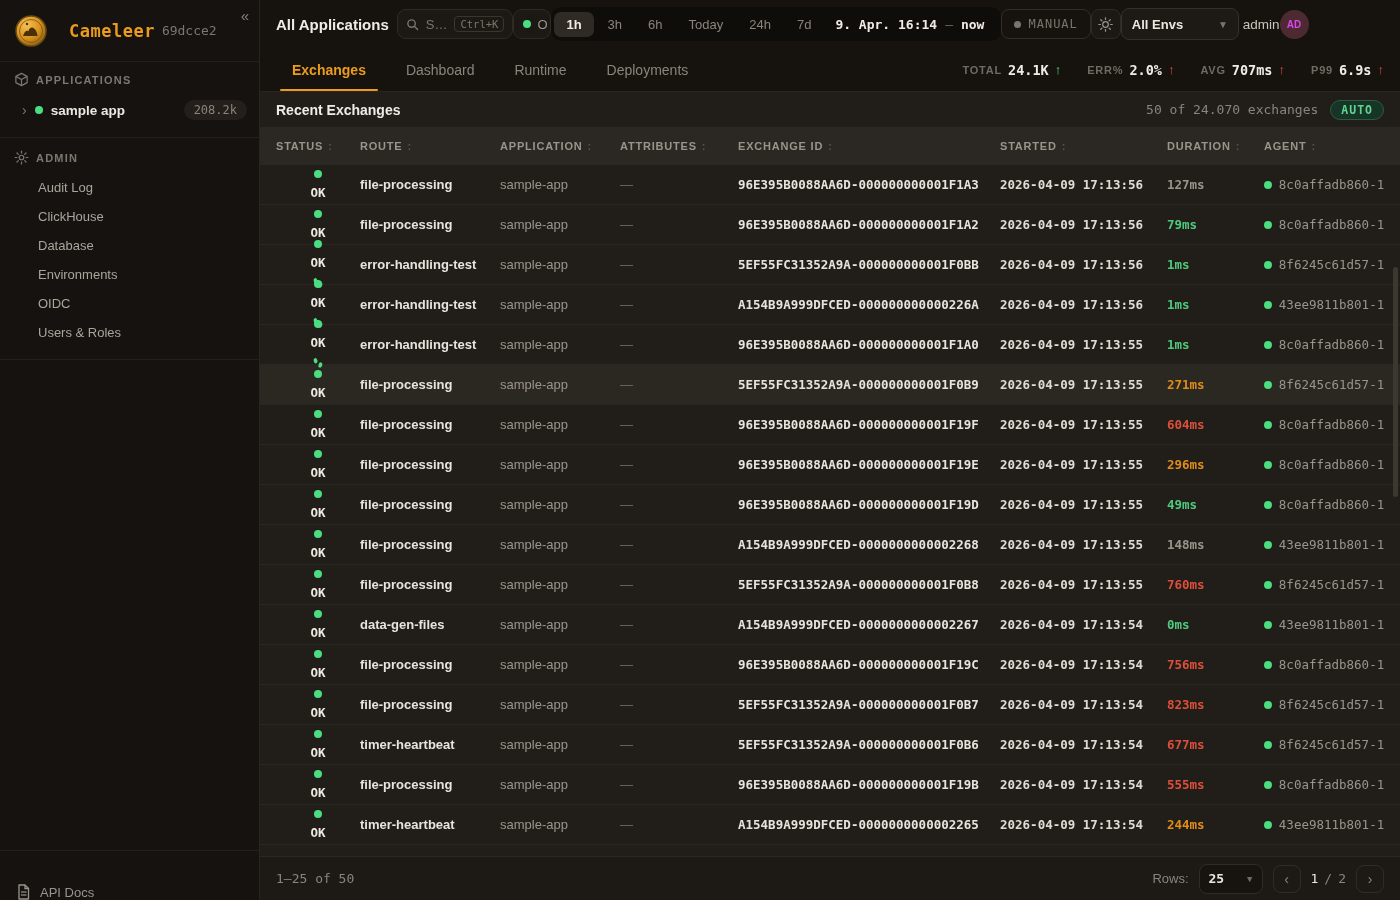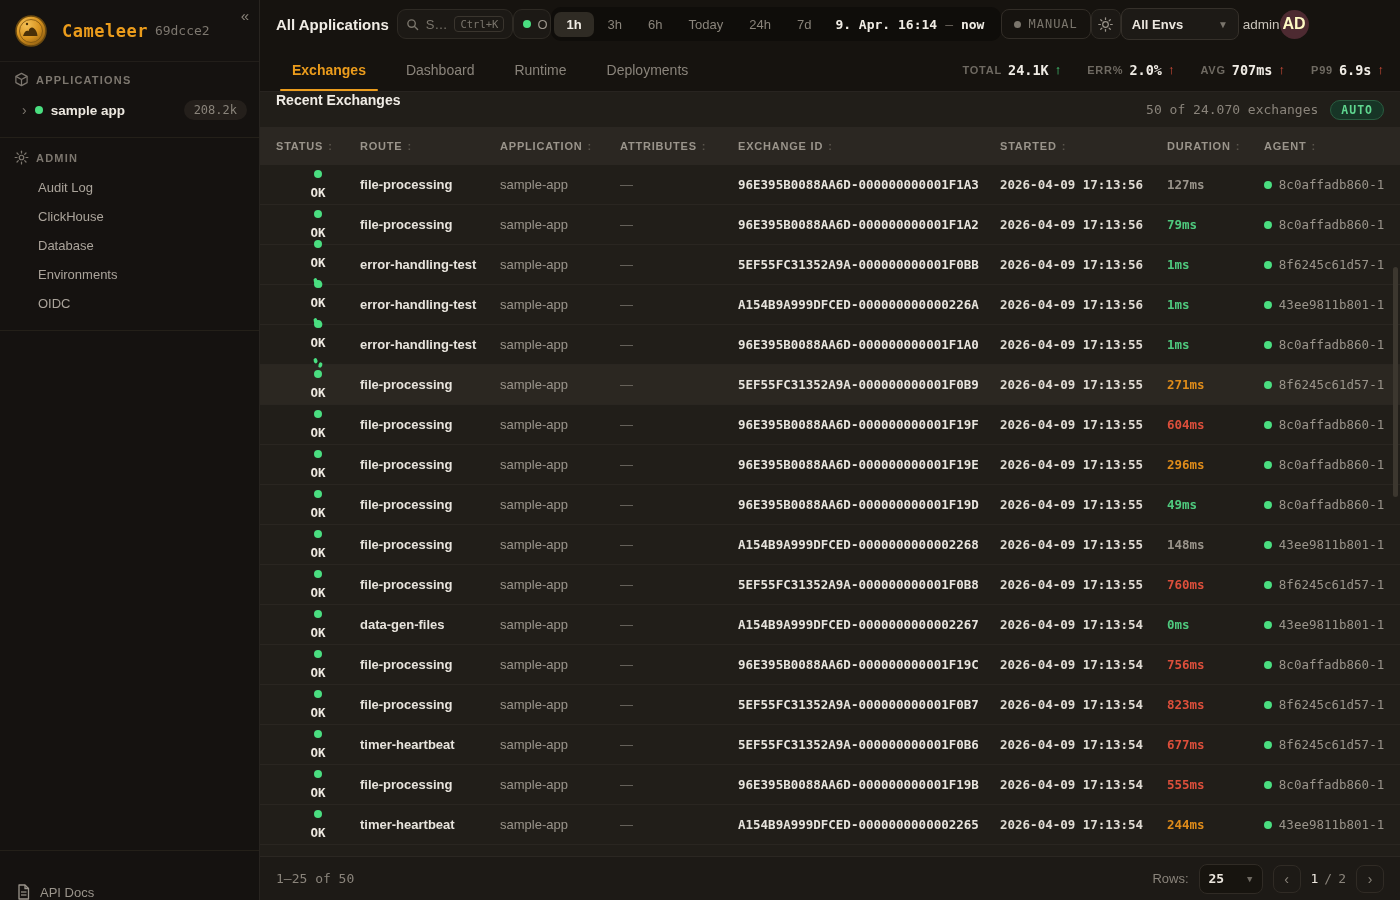--- a/index.html
+++ b/index.html
@@ -9,21 +9,21 @@
 
   .app { display:flex; width:1400px; height:900px; }
 
   
   .sidebar { width:260px; height:900px; background:#151210; border-right:1px solid #282420;
              display:flex; flex-direction:column; flex-shrink:0; }
   .sb-header { height:62px; display:flex; align-items:center; padding:0 12px 0 14px; position:relative;
                border-bottom:1px solid #221e1a; }
   .logo-mark { width:34px; height:34px; flex-shrink:0; }
   .logo-text { font-family:"DejaVu Sans Mono", monospace; font-weight:bold; font-size:17px;
-               color:#eb9c1c; margin-left:14px; letter-spacing:0.5px; }
+               color:#eb9c1c; margin-left:21px; letter-spacing:0.5px; }
   .logo-version { font-family:"DejaVu Sans Mono", monospace; font-size:13px; color:#7d776f; margin-left:7px; }
   .collapse-btn { position:absolute; right:10px; top:8px; color:#8a847b; font-size:15px; cursor:pointer;
                   background:none; border:none; line-height:1; }
 
   .sb-filter { margin:14px 12px 12px; position:relative; }
   .sb-filter input { width:100%; height:28px; background:#1d1a17; border:1px solid #2b2723; border-radius:8px;
                      color:#d8d3cb; font-size:13px; padding:0 10px 0 30px; outline:none;
                      font-family:"Liberation Sans", sans-serif; }
   .sb-filter input::placeholder { color:#6f6a62; }
   .sb-filter .s-ico { position:absolute; left:9px; top:7px; opacity:0.65; }
@@ -74,22 +74,22 @@
                 border-radius:8px; height:30px; padding:0 12px; color:#7a756c; cursor:pointer;
                 font-family:"DejaVu Sans Mono", monospace; font-size:12px; letter-spacing:1px; }
   .manual-btn .m-dot { width:7px; height:7px; border-radius:50%; background:#7a756c; }
   .icon-btn { width:30px; height:30px; border:1px solid #2e2a24; background:#1c1915; border-radius:8px;
               display:flex; align-items:center; justify-content:center; cursor:pointer; }
   .env-select { display:flex; align-items:center; justify-content:space-between; background:#1d1a16;
                 border:1px solid #35302a; border-radius:8px; height:32px; width:118px; padding:0 10px;
                 color:#ece7df; font-size:13px; font-weight:bold; cursor:pointer; }
   .env-select .caret { color:#7a756c; font-size:10px; }
   .user-name { color:#c9c4bb; font-size:13.5px; margin-left:4px; white-space:nowrap; }
-  .avatar { width:29px; height:29px; border-radius:50%; background:#4d2a31; color:#fef9c3;
-            font-size:16px; font-weight:bold; display:flex; align-items:center; justify-content:center;
+  .avatar { width:29px; height:29px; border-radius:50%; background:#4d2a31; color:#d946ef;
+            font-size:10px; font-weight:bold; display:flex; align-items:center; justify-content:center;
             flex-shrink:0; cursor:pointer; }
 
   
   .tabsbar { height:44px; display:flex; align-items:stretch; padding:0 16px; border-bottom:1px solid #282420;
              flex-shrink:0; }
   .tabs { display:flex; gap:8px; }
   .tab { display:flex; align-items:center; padding:0 16px; color:#8a847b; font-size:14px; cursor:pointer;
          position:relative; }
   .tab.active { color:#eb9c1c; font-weight:bold; }
   .tab.active::after { content:""; position:absolute; left:4px; right:4px; bottom:0; height:2px;
@@ -97,21 +97,21 @@
   .stats { margin-left:auto; display:flex; align-items:center; gap:26px; }
   .stat { display:flex; align-items:center; gap:6px; }
   .stat-label { color:#6f6a62; font-size:11px; font-weight:bold; letter-spacing:0.8px; }
   .stat-value { font-family:"DejaVu Sans Mono", monospace; font-weight:bold; font-size:13.5px; color:#f0ece5; }
   .stat-arrow { font-size:13px; font-weight:bold; }
   .stat-arrow.green { color:#4ade80; }
   .stat-arrow.red { color:#dd4f3b; }
 
   
   .table-area { flex:1; background:#211e19; display:flex; flex-direction:column; position:relative; min-height:0; }
-  .table-head-bar { height:35px; display:flex; padding:0 16px; flex-shrink:0; }
+  .table-head-bar { height:35px; display:flex; align-items:center; padding:0 16px; flex-shrink:0; }
   .th-title { font-size:14px; font-weight:bold; color:#f0ece5; }
   .th-right { margin-left:auto; display:flex; align-items:center; gap:12px; }
   .exch-count { font-family:"DejaVu Sans Mono", monospace; font-size:13px; color:#8a847b; }
   .auto-badge { background:#173526; border:1px solid #2a5c40; color:#5fd68f; border-radius:11px;
                 font-family:"DejaVu Sans Mono", monospace; font-size:11.5px; font-weight:bold;
                 padding:2px 10px; letter-spacing:1px; cursor:pointer; }
 
   .grid-cols { display:grid; grid-template-columns:84px 140px 120px 118px 262px 167px 97px 1fr;
                padding:0 16px; }
   .thead { height:38px; background:#2b2722; align-items:center; flex-shrink:0; }
@@ -218,20 +218,21 @@
       </svg>
       <span>ADMIN</span>
     </div>
 
     <nav class="admin-list">
         <div class="admin-item">Audit Log</div>
         <div class="admin-item">ClickHouse</div>
         <div class="admin-item">Database</div>
         <div class="admin-item">Environments</div>
         <div class="admin-item">OIDC</div>
+        <div class="admin-item">Users &amp; Roles</div>
       </nav>
 
     <div class="sb-divider"></div>
     <div class="sb-spacer"></div>
 
     <div class="sb-footer">
       <svg width="15" height="16" viewBox="0 0 15 16">
         <path d="M3 1h6l3.5 3.5V15H3z" fill="none" stroke="#9a948b" stroke-width="1.3" stroke-linejoin="round"></path>
         <path d="M9 1v3.5h3.5" fill="none" stroke="#9a948b" stroke-width="1.3"></path>
         <line x1="5" y1="8" x2="10.5" y2="8" stroke="#9a948b" stroke-width="1.2"></line>

